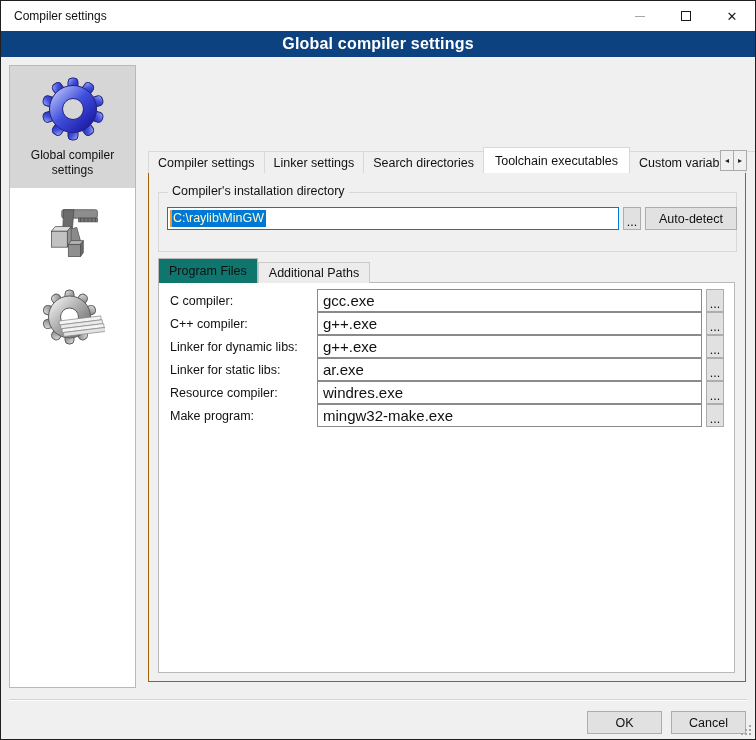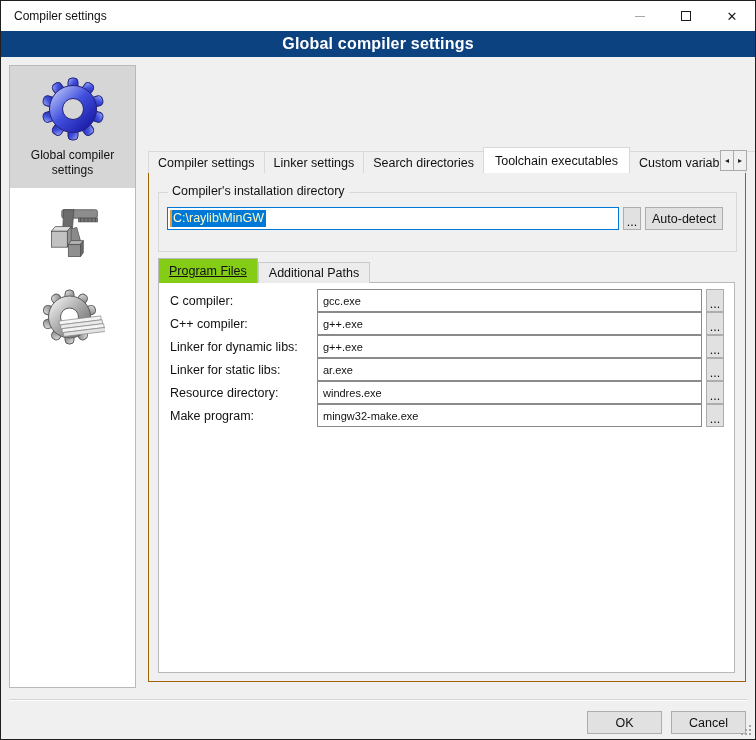--- a/index.html
+++ b/index.html
@@ -28,45 +28,45 @@
   .side-item + .side-item { margin-top:4px; }
   
   .grp { position:absolute; border:1px solid #d8d8d8; }
   .grp > .grp-label { position:absolute; top:-9px; left:9px; background:#f0f0f0; padding:0 4px; font-size:12.5px; color:#111; }
   
   .btn { position:absolute; height:23px; background:#e1e1e1; border:1px solid #adadad; font-size:12.5px; color:#111; display:flex; align-items:center; justify-content:center; }
   .btn.disabled { background:#dcdcdc; border-color:#cfcfcf; color:#979797; }
   
   .combo { background:#ffffff; border:1px solid #adadad; height:23px; display:flex; align-items:center; font-size:12.5px; color:#111; padding-left:6px; position:relative; }
   .combo .chevron { position:absolute; right:9px; top:7px; width:7px; height:7px; border-right:1.4px solid #444; border-bottom:1.4px solid #444; transform:rotate(45deg); }
-  .textfield { background:#ffffff; border:1px solid #8a8a8a; height:23px; font-size:11px; color:#111; padding:0 5px; font-family:"Liberation Sans", sans-serif; }
+  .textfield { background:#ffffff; border:1px solid #8a8a8a; height:23px; font-size:15px; color:#111; padding:0 5px; font-family:"Liberation Sans", sans-serif; }
   input.textfield { outline:none; }
   
   .tabs { position:absolute; left:147px; top:146px; width:599px; height:26px; display:flex; align-items:flex-end; z-index:3; }
   .tab { height:22px; background:#f0f0f0; border:1px solid #d9d9d9; border-bottom:none; display:flex; align-items:center; padding:0 9px; font-size:12.5px; color:#111; white-space:nowrap; }
   .tab + .tab { margin-left:-1px; }
   .tab.active { height:26px; background:#ffffff; padding:0 11px; position:relative; z-index:4; }
   .tab.clip { width:40px; overflow:hidden; padding-right:0; }
   .tab-scroll { position:absolute; right:0; bottom:2px; display:flex; }
   .tab-scroll .scrollbtn { width:14px; height:21px; background:#f0f0f0; border:1px solid #ababab; display:flex; align-items:center; justify-content:center; font-size:8px; color:#222; }
   .tab-scroll .scrollbtn + .scrollbtn { margin-left:-1px; }
   .tabpage { position:absolute; left:147px; top:171px; width:598px; height:510px; background:#f0f0f0; border:1px solid #a16207; z-index:1; }
   
   .install-grp { left:9px; top:19px; width:579px; height:60px; }
   .path-row { position:absolute; left:8px; top:14px; display:flex; height:23px; }
   .path-field { width:452px; height:23px; background:#fff; border:1px solid #0078d7; display:flex; align-items:center; padding-left:2px; font-size:12.5px; overflow:hidden; white-space:nowrap; }
   .path-caret { width:2px; height:17px; background:#e39a3b; margin-right:0px; }
   .path-sel { background:#0078d7; color:#fef9c3; padding:1px 2px 2px 1px; }
   .mini-btn { width:18px; height:23px; background:#e1e1e1; border:1px solid #adadad; font-size:12.5px; color:#111; display:flex; align-items:flex-end; justify-content:center; padding-bottom:4px; margin-left:4px; line-height:6px; }
-  .autodetect-btn { width:78px; height:23px; background:#e1e1e1; border:1px solid #adadad; font-size:12.5px; color:#111; display:flex; align-items:center; justify-content:center; margin-left:4px; }
+  .autodetect-btn { width:92px; height:23px; background:#e1e1e1; border:1px solid #adadad; font-size:12.5px; color:#111; display:flex; align-items:center; justify-content:center; margin-left:4px; }
   .note { position:absolute; left:11px; top:39px; font-size:12.5px; color:#9b2121; white-space:nowrap; }
   
   .subtabs { position:absolute; left:9px; top:85px; display:flex; align-items:flex-end; height:25px; z-index:3; }
   .subtab { height:21px; background:#ececec; border:1px solid #c9c9c9; border-bottom:none; display:flex; align-items:center; padding:0 10px; font-size:12.5px; color:#111; }
-  .subtab.active { height:25px; background:#84cc16; border-color:#b9b9b9; z-index:4; position:relative;text-decoration:underline; }
+  .subtab.active { height:25px; background:#0f766e; border-color:#b9b9b9; z-index:4; position:relative; }
   .subpanel { position:absolute; left:9px; top:109px; width:577px; height:391px; background:#ffffff; border:1px solid #b9b9b9; z-index:2; padding:10px 10px 0 11px; }
   .frow { display:flex; height:15px; margin-bottom:8px; align-items:center; }
   .frow .flabel { width:147px; font-size:12.5px; color:#111; }
   .frow .fwrap { flex:1; display:flex; }
   .frow input.textfield { flex:1; height:23px; }
   .frow .browse-btn { width:18px; height:23px; background:#e1e1e1; border:1px solid #adadad; font-size:12.5px; color:#111; display:flex; align-items:flex-end; justify-content:center; padding-bottom:4px; margin-left:4px; line-height:6px; }
   .frow .combo.gray { flex:1; background:#dddddd; border:1px solid #999999; }
   
   .footer-sep { position:absolute; left:8px; top:698px; width:738px; height:2px; border-top:1px solid #d5d5d5; border-bottom:1px solid #fdfdfd; }
   .ok-btn { left:586px; top:710px; width:75px; }
@@ -248,21 +248,21 @@
       <div class="frow">
         <div class="flabel">Linker for static libs:</div>
         <div class="fwrap">
           <input class="textfield" readonly="" value="ar.exe" style="">
           <div class="browse-btn">...</div>
         </div>
       </div>
 
 
       <div class="frow">
-        <div class="flabel">Resource directory:</div>
+        <div class="flabel">Resource compiler:</div>
         <div class="fwrap">
           <input class="textfield" readonly="" value="windres.exe" style="">
           <div class="browse-btn">...</div>
         </div>
       </div>
 
       <div class="frow">
         <div class="flabel">Make program:</div>
         <div class="fwrap">
           <input class="textfield" readonly="" value="mingw32-make.exe" style="">

